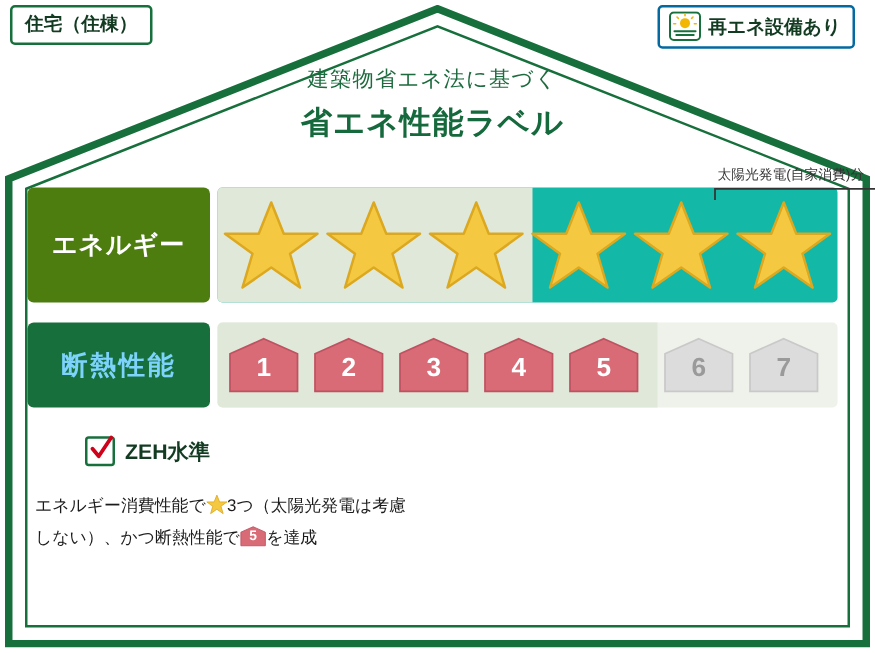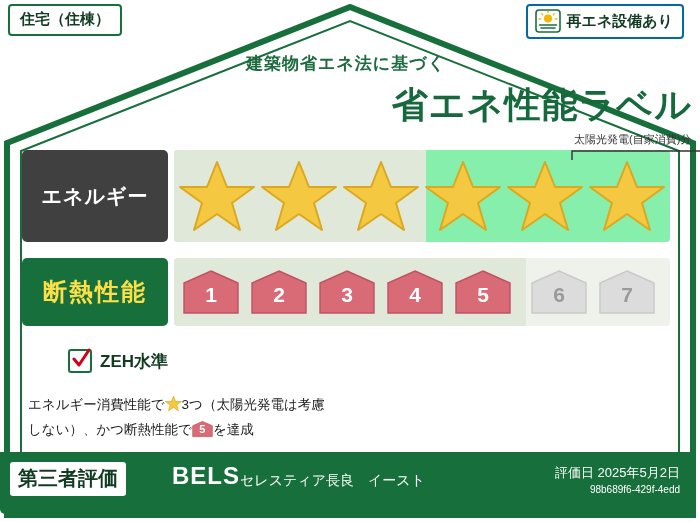--- a/index.html
+++ b/index.html
@@ -80,66 +80,65 @@
   
   .title-block {
     position: absolute;
     left: 0;
     top: 52px;
     width: 692px;
     text-align: center;
   }
   .title-sub {
     font-size: 17px;
-    font-weight: bold;
+    font-weight: normal;
     color: #1d6b3e;
     letter-spacing: 1px;
   }
   .title-main {
     margin-top: 6px;
-    font-size: 36px;
+    font-size: 25px;
     font-weight: bold;
     color: #15693c;
     letter-spacing: 1px;
-    text-align: right;
   }
 
   
   .row-energy {
     position: absolute;
     left: 22px;
     top: 150px;
     width: 648px;
     height: 92px;
   }
   .cat-label {
     position: absolute;
     left: 0;
     top: 0;
     width: 146px;
     height: 92px;
-    background: #404040;
+    background: #4d7c0f;
     border-radius: 5px;
     color: #ffffff;
     font-size: 20px;
     font-weight: bold;
     display: flex;
     flex-direction: column;
     justify-content: center;
     align-items: center;
     line-height: 1.25;
     letter-spacing: 1px;
   }
   .stars-area {
     position: absolute;
     left: 152px;
     top: 0;
     width: 496px;
     height: 92px;
-    background: #86efac;
+    background: #14b8a6;
     border-radius: 4px;
   }
   .stars-area .filled-bg {
     position: absolute;
     left: 0;
     top: 0;
     width: 252px;
     height: 92px;
     background: #dfe8d9;
     border-radius: 4px 0 0 4px;
@@ -177,22 +176,22 @@
     height: 68px;
   }
   .cat-label2 {
     position: absolute;
     left: 0;
     top: 0;
     width: 146px;
     height: 68px;
     background: #17703c;
     border-radius: 5px;
-    color: #fde047;
-    font-size: 24px;
+    color: #7dd3fc;
+    font-size: 21px;
     font-weight: bold;
     display: flex;
     justify-content: center;
     align-items: center;
     letter-spacing: 2px;
   }
   .grades-area {
     position: absolute;
     left: 152px;
     top: 0;
@@ -506,25 +505,14 @@
               <polygon points="39,4 49,29 76,29 54,45 62,72 39,56 16,72 24,45 2,29 29,29" fill="#f5c842" stroke="#dba81f" stroke-width="3" stroke-linejoin="round"></polygon>
             </svg></span><span>3つ（太陽光発電</span><span>は考慮しない）、かつ断熱性能で</span><span class="inline-grade"><svg width="21" height="18" viewBox="0 0 58 46" xmlns="http://www.w3.org/2000/svg">
               <path d="M29 2 L56 14 L56 44 L2 44 L2 14 Z" fill="#d96b76" stroke="#bf5261" stroke-width="2"></path>
             </svg><span class="igt">5</span></span><span>を達成</span>
       </div>
     </div>
 
 
   </div>
 
-  <div class="footer">
-    <div class="footer-bar"></div>
-    <div class="third-party">第三者評価</div>
-    <div class="bels">BELS</div>
-    <div class="bldg-name">セレスティア長良　イースト</div>
-    <div class="eval-date">
-      <span>評価日</span>
-      <span>2025年5月2日</span>
-    </div>
-    <div class="eval-id">98b689f6-429f-4edd</div>
-  </div>
 
 </div>
 
 </body></html>

